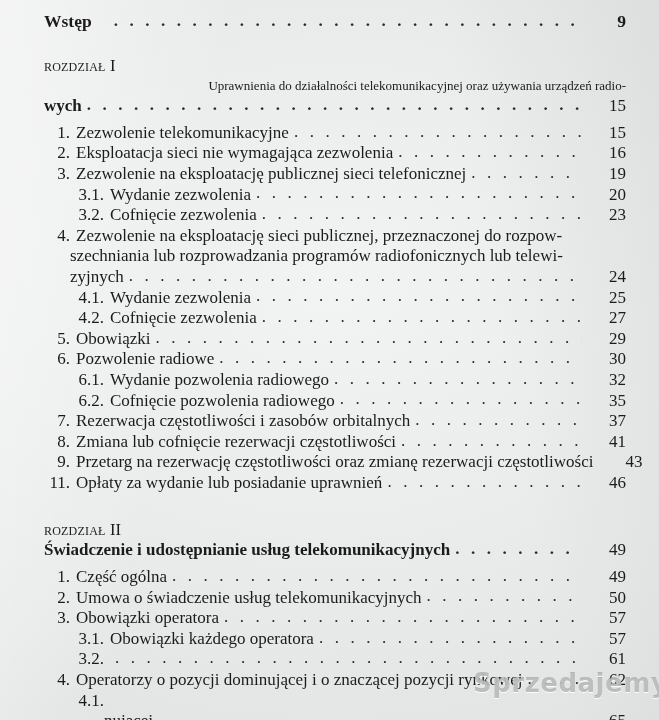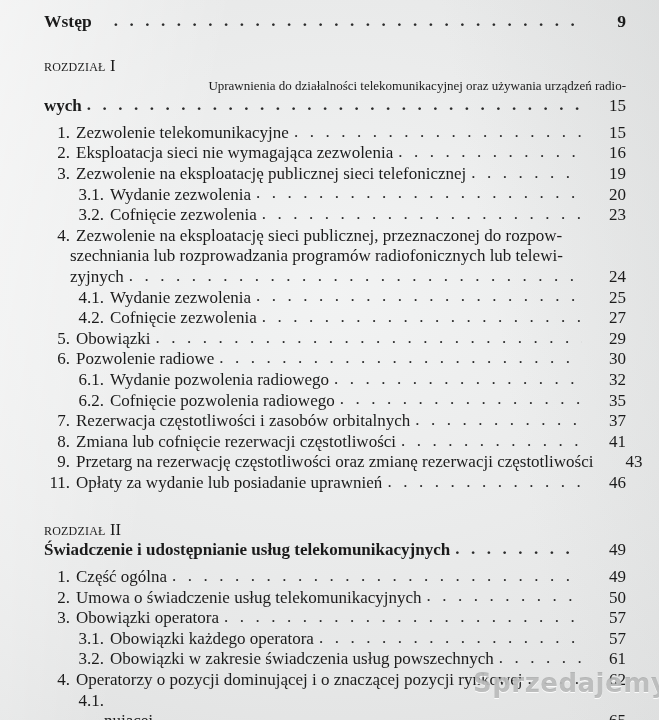--- a/index.html
+++ b/index.html
@@ -346,21 +346,20 @@
 
     <div class="row lvl2">
       <span class="num">3.1.</span>
       <span class="txt">Obowiązki każdego operatora</span>
       <span class="leader"></span>
       <span class="pg">57</span>
     </div>
 
     <div class="row lvl2">
       <span class="num">3.2.</span>
-      <span class="txt">Obowiązki w zakresie świadczenia usług powszechnych</span>
       <span class="leader"></span>
       <span class="pg">61</span>
     </div>
 
     <div class="row lvl1">
       <span class="num">4.</span>
       <span class="txt">Operatorzy o pozycji dominującej i o znaczącej pozycji rynkowej</span>
       <span class="leader"></span>
       <span class="pg">62</span>
     </div>

